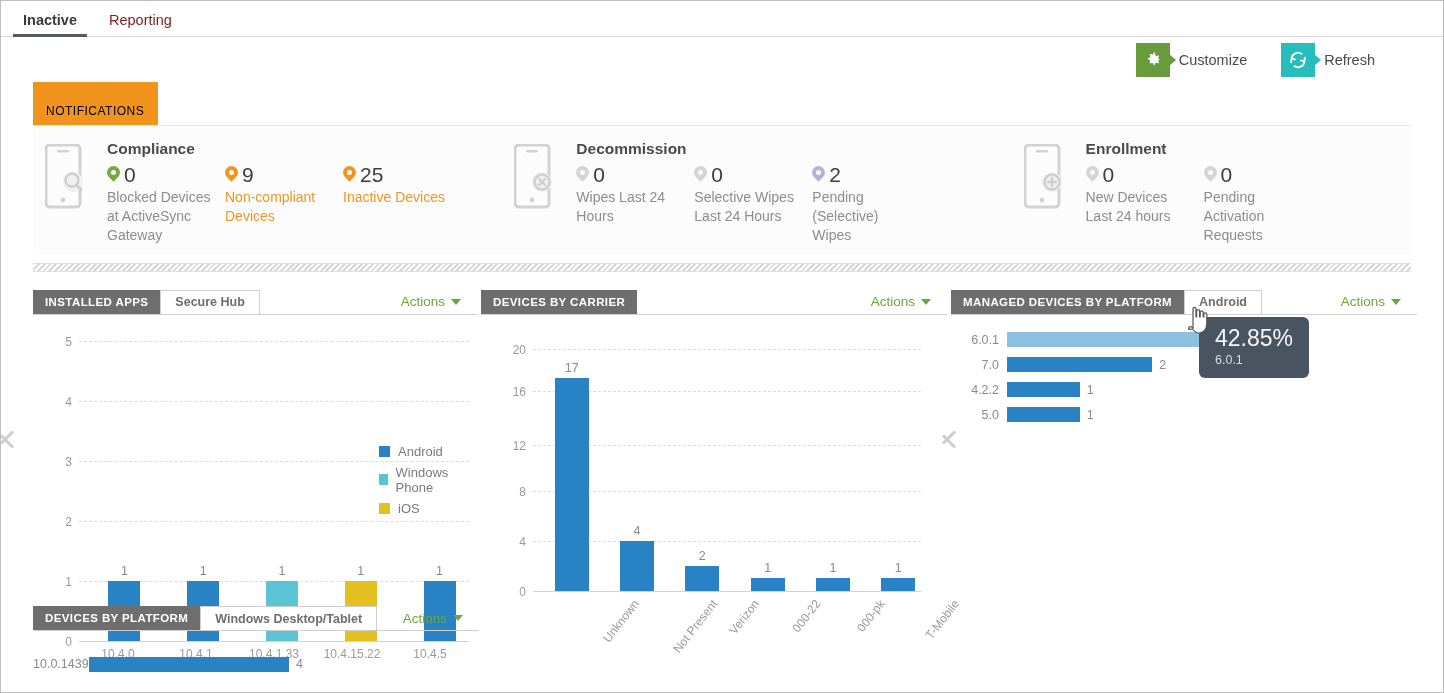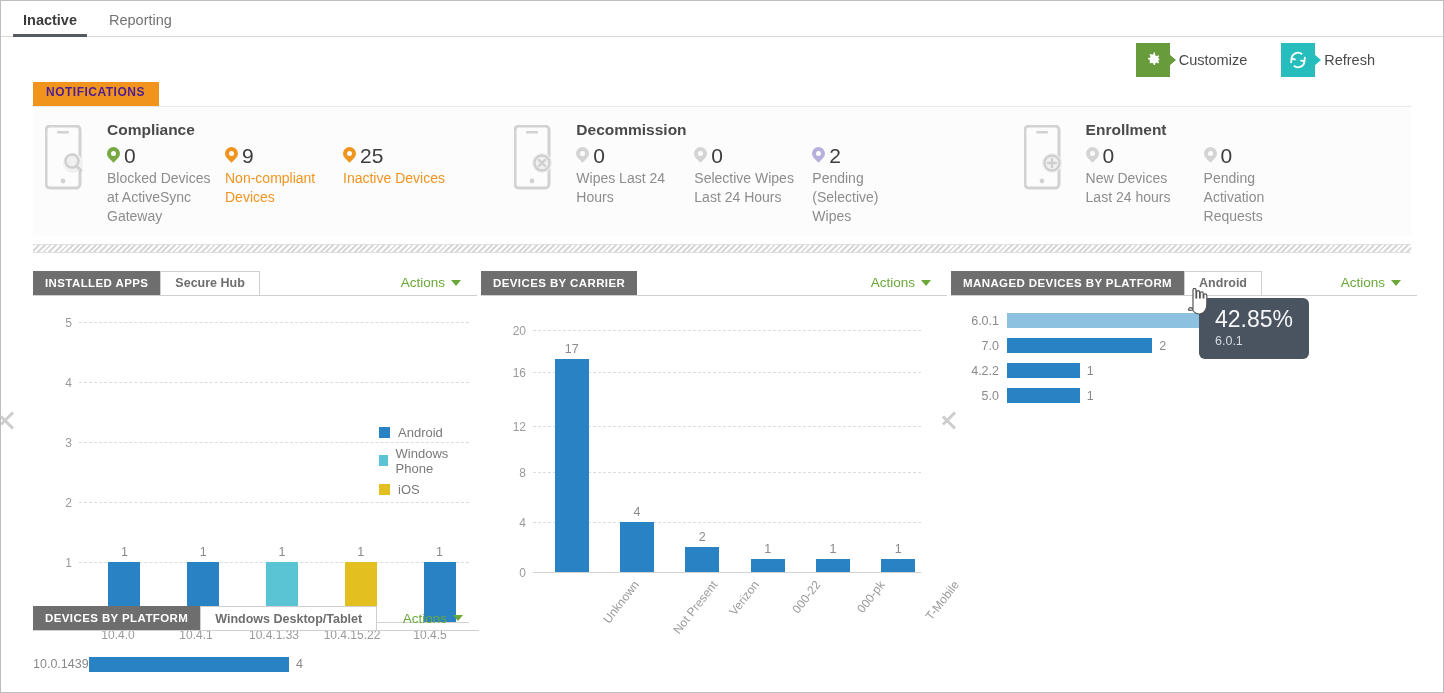--- a/index.html
+++ b/index.html
@@ -19,21 +19,21 @@
     height: 36px;
     display: flex;
     align-items: flex-end;
     padding-left: 12px;
     border-bottom: 1px solid #d9d9d9;
     background: #fff;
   }
   .tab {
     padding: 0 22px 9px 10px;
     font-size: 14.5px;
-    color: #737373;
+    color: #7f1d1d;
     position: relative;
     cursor: pointer;
     line-height: 1;
   }
   .tab.active {
     color: #3b3b3b;
     font-weight: bold;
   }
   .tab.active:after {
     content: "";
@@ -74,25 +74,25 @@
   }
   .ico-green { background: #679b3b; color: #679b3b; }
   .ico-teal { background: #27bdbd; color: #27bdbd; }
   .tool-label { font-size: 14.5px; color: #4a4a4a; }
 
   
   .notif-wrap { margin: 0 32px; }
   .notif-tab {
     display: inline-block;
     background: #f0941e;
-    color: #4c1d95;
-    font-weight: bold;
+    color: #000000;
+    font-weight: normal;
     font-size: 12px;
     letter-spacing: .5px;
-    padding: 3px 14px 7px 13px;
+    padding: 22px 14px 7px 13px;
   }
   .notif-panel {
     border-top: 1px solid #e8e8e8;
     background: #fcfcfc;
     display: flex;
     padding: 14px 0 10px 0;
     min-height: 98px;
   }
   .notif-group {
     display: flex;

